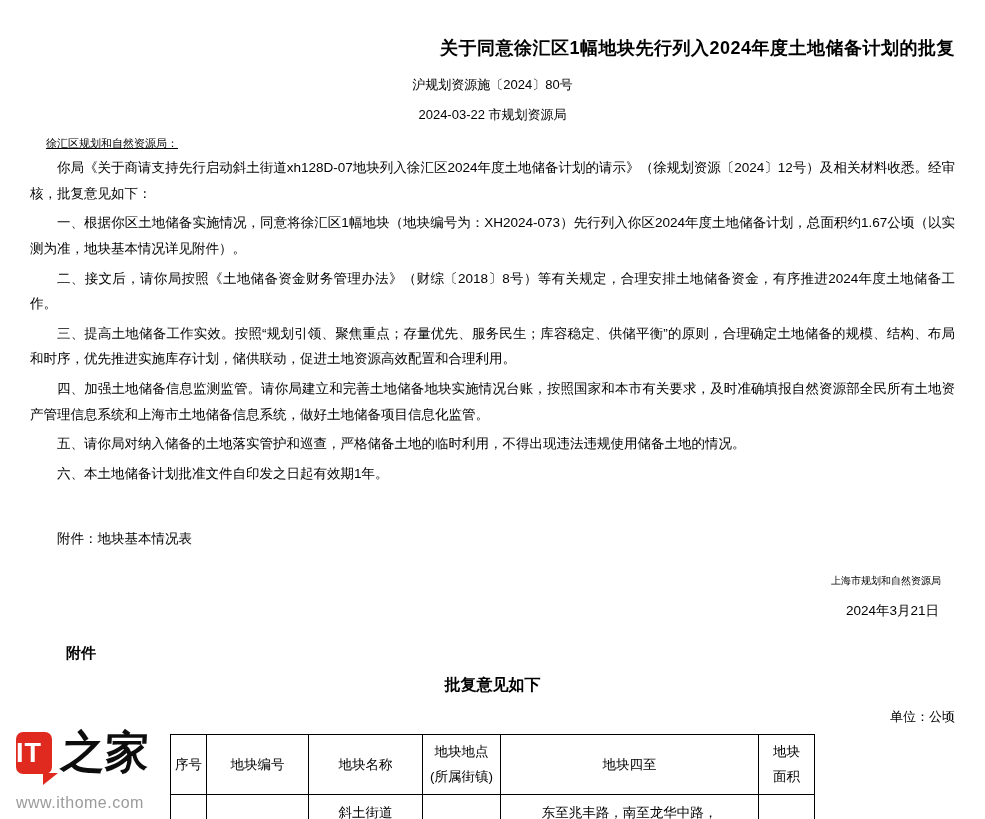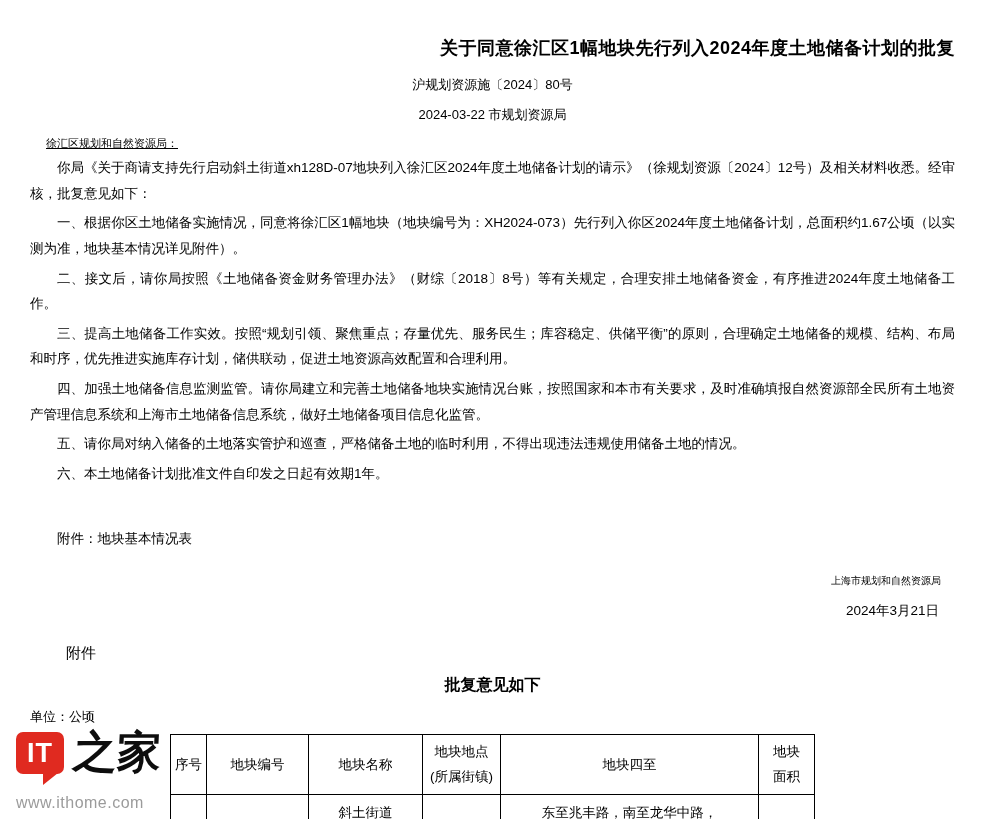--- a/index.html
+++ b/index.html
@@ -47,32 +47,32 @@
     font-size:10px;
     margin:26px 14px 0 0;
   }
   .sign-date {
     text-align:right;
     font-size:13.5px;
     margin:14px 16px 0 0;
   }
   .appendix-label {
     font-size:15px;
-    font-weight:normal;
+    font-weight:bold;
     margin:24px 0 0 0;
     padding-left:36px;
   }
   .table-title {
     text-align:center;
     font-size:16px;
     font-weight:bold;
     margin:12px 0 12px 0;
   }
   .unit-note {
-    text-align:left;
+    text-align:right;
     font-size:13px;
     margin:0 0 8px 0;
   }
 
   table.plots {
     border-collapse:collapse;
     margin:0 auto;
     width:644px;
     table-layout:fixed;
   }
@@ -101,27 +101,27 @@
     left:16px;
     top:724px;
   }
   .logo-row {
     display:flex;
     align-items:center;
     gap:9px;
     height:58px;
   }
   .logo-bubble {
-    width:48px; height:42px;
+    width:36px; height:42px;
     border-radius:7px;
     color:#ffffff;
     font-weight:bold;
     font-size:27px;
     line-height:42px;
-    text-align:center;
+    text-align:left;
     position:relative;
     letter-spacing:1px;
   }
   .logo-bubble::after {
     content:"";
     position:absolute;
     left:27px;
     bottom:-11px;
     width:0; height:0;
     border-top:12px solid;

